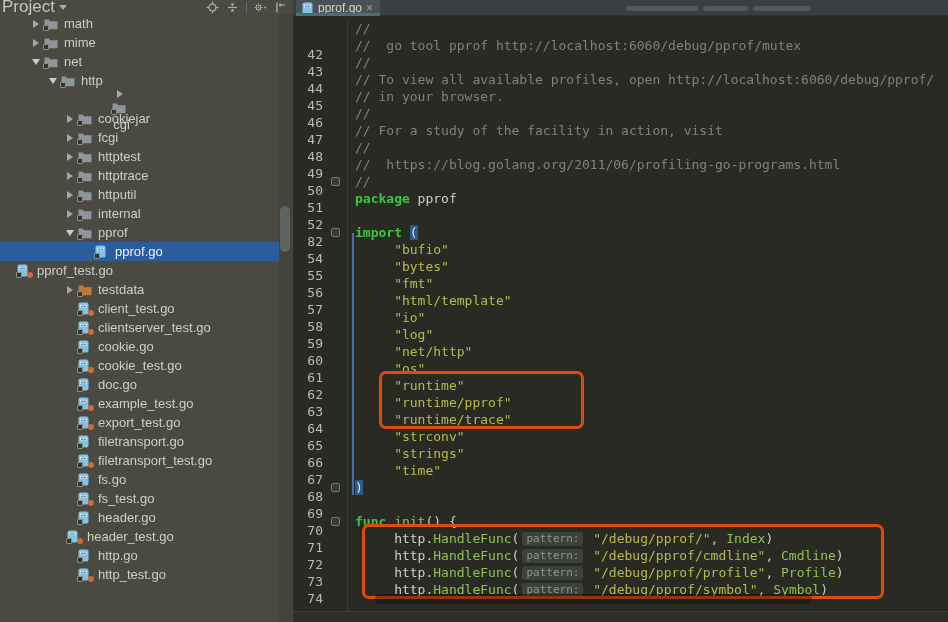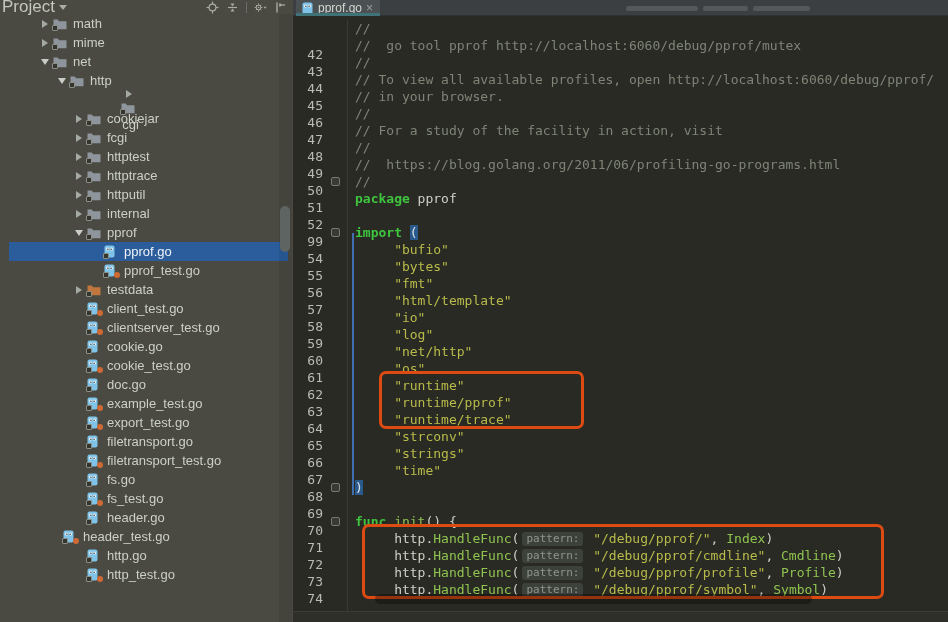--- a/index.html
+++ b/index.html
@@ -14,21 +14,21 @@
   
   #project-panel{position:absolute;left:0;top:0;width:293px;height:622px;background:var(--panel-bg);overflow:hidden;}
   .panel-header{position:relative;height:14px;display:flex;align-items:center;padding-left:2px;}
   .panel-title{font-size:17px;color:#c3c7bd;display:flex;align-items:center;gap:4px;cursor:pointer;}
   .panel-title .caret{display:inline-block;width:0;height:0;border-left:4px solid transparent;border-right:4px solid transparent;border-top:5px solid #a9ada3;margin-top:1px;}
   .panel-toolbar{position:absolute;right:6px;top:0;height:14px;display:flex;align-items:center;gap:7px;}
   .tb-icon{width:13px;height:13px;display:inline-flex;align-items:center;justify-content:center;cursor:pointer;}
   .tb-divider{width:1px;height:11px;background:#6a6e66;}
   .tb-icon svg{display:block;}
 
-  .tree{position:absolute;top:14px;left:9px;width:240px;}
+  .tree{position:absolute;top:14px;left:0;width:240px;}
   .tree-row{position:relative;height:19px;display:flex;align-items:center;font-size:13px;color:#ccd0c6;cursor:pointer;white-space:nowrap;}
   .tree-row.selected{background:var(--selection-blue);width:279px;color:#eef2f6;}
   .arrow-slot{width:17px;display:inline-flex;justify-content:center;align-items:center;flex:none;}
   .tri-right{width:0;height:0;border-top:4px solid transparent;border-bottom:4px solid transparent;border-left:6px solid #a4a9a1;}
   .tri-down{width:0;height:0;border-left:4px solid transparent;border-right:4px solid transparent;border-top:6px solid #c8cdc5;}
   .icon-slot{width:17px;display:inline-flex;align-items:center;flex:none;position:relative;height:19px;}
   .tree-label{margin-left:3px;}
   .badge-lock{position:absolute;left:-1px;bottom:2px;width:6px;height:6px;background:#35352f;border:1px solid #8b8f86;border-radius:1px;}
   .badge-test{position:absolute;right:1px;bottom:2px;width:6px;height:6px;background:#cf6a35;border-radius:50%;}
   #tree-scrollbar{position:absolute;left:280px;top:206px;width:10px;height:46px;background:#5e6462;border-radius:5px;cursor:pointer;}
@@ -276,21 +276,21 @@
               <rect x="0.5" y="0.5" width="10" height="12" rx="2" fill="#7fc4e8"></rect>
               <circle cx="3.6" cy="4" r="1.6" fill="#f2f6f8"></circle>
               <circle cx="7.4" cy="4" r="1.6" fill="#f2f6f8"></circle>
               <circle cx="3.9" cy="4.2" r="0.8" fill="#2e3a40"></circle>
               <circle cx="7.1" cy="4.2" r="0.8" fill="#2e3a40"></circle>
             </svg>
             <span class="badge-lock"></span>
           </span>
           <span class="tree-label">pprof.go</span>
         </div>
-        <div class="tree-row" style="padding-left: 78px;">
+        <div class="tree-row" style="">
           <span class="arrow-slot"></span>
           <span class="icon-slot">
             <svg class="ic" width="11" height="13" viewBox="0 0 11 13">
               <rect x="0.5" y="0.5" width="10" height="12" rx="2" fill="#7fc4e8"></rect>
               <circle cx="3.6" cy="4" r="1.6" fill="#f2f6f8"></circle>
               <circle cx="7.4" cy="4" r="1.6" fill="#f2f6f8"></circle>
               <circle cx="3.9" cy="4.2" r="0.8" fill="#2e3a40"></circle>
               <circle cx="7.1" cy="4.2" r="0.8" fill="#2e3a40"></circle>
             </svg>
             <span class="badge-lock"></span>
@@ -478,21 +478,21 @@
               <rect x="0.5" y="0.5" width="10" height="12" rx="2" fill="#7fc4e8"></rect>
               <circle cx="3.6" cy="4" r="1.6" fill="#f2f6f8"></circle>
               <circle cx="7.4" cy="4" r="1.6" fill="#f2f6f8"></circle>
               <circle cx="3.9" cy="4.2" r="0.8" fill="#2e3a40"></circle>
               <circle cx="7.1" cy="4.2" r="0.8" fill="#2e3a40"></circle>
             </svg>
             <span class="badge-lock"></span>
           </span>
           <span class="tree-label">header.go</span>
         </div>
-        <div class="tree-row" style="padding-left: 37px; text-align: right;">
+        <div class="tree-row" style="padding-left: 50px; text-align: right;">
           <span class="arrow-slot"></span>
           <span class="icon-slot">
             <svg class="ic" width="11" height="13" viewBox="0 0 11 13">
               <rect x="0.5" y="0.5" width="10" height="12" rx="2" fill="#7fc4e8"></rect>
               <circle cx="3.6" cy="4" r="1.6" fill="#f2f6f8"></circle>
               <circle cx="7.4" cy="4" r="1.6" fill="#f2f6f8"></circle>
               <circle cx="3.9" cy="4.2" r="0.8" fill="#2e3a40"></circle>
               <circle cx="7.1" cy="4.2" r="0.8" fill="#2e3a40"></circle>
             </svg>
             <span class="badge-lock"></span>
@@ -558,21 +558,21 @@
         <div class="code-row"><span class="gutter"><span class="num">43</span></span><span class="line-text"><span class="tok-cm">//  go tool pprof http://localhost:6060/debug/pprof/mutex</span></span></div>
         <div class="code-row"><span class="gutter"><span class="num">44</span></span><span class="line-text"><span class="tok-cm">//</span></span></div>
         <div class="code-row"><span class="gutter"><span class="num">45</span></span><span class="line-text"><span class="tok-cm">// To view all available profiles, open http://localhost:6060/debug/pprof/</span></span></div>
         <div class="code-row"><span class="gutter"><span class="num">46</span></span><span class="line-text"><span class="tok-cm">// in your browser.</span></span></div>
         <div class="code-row"><span class="gutter"><span class="num">47</span></span><span class="line-text"><span class="tok-cm">//</span></span></div>
         <div class="code-row"><span class="gutter"><span class="num">48</span></span><span class="line-text"><span class="tok-cm">// For a study of the facility in action, visit</span></span></div>
         <div class="code-row"><span class="gutter"><span class="num">49</span></span><span class="line-text"><span class="tok-cm">//</span></span></div>
         <div class="code-row"><span class="gutter"><span class="num">50</span></span><span class="line-text"><span class="tok-cm">//  https://blog.golang.org/2011/06/profiling-go-programs.html</span></span></div>
         <div class="code-row"><span class="gutter"><span class="num">51</span><span class="fold-marker"></span></span><span class="line-text"><span class="tok-cm">//</span></span></div>
         <div class="code-row"><span class="gutter"><span class="num">52</span></span><span class="line-text"><span class="tok-kw">package</span><span class="tok-pl"> pprof</span></span></div>
-        <div class="code-row"><span class="gutter"><span class="num">99</span></span><span class="line-text"></span></div>
+        <div class="code-row"><span class="gutter"><span class="num">82</span></span><span class="line-text"></span></div>
         <div class="code-row"><span class="gutter"><span class="num">54</span><span class="fold-marker"></span></span><span class="line-text"><span class="tok-kw">import</span><span class="tok-pl"> </span><span class="tok-brc">(</span></span></div>
         <div class="code-row"><span class="gutter"><span class="num">55</span></span><span class="line-text"><span class="tok-pl">     </span><span class="tok-str">"bufio"</span></span></div>
         <div class="code-row"><span class="gutter"><span class="num">56</span></span><span class="line-text"><span class="tok-pl">     </span><span class="tok-str">"bytes"</span></span></div>
         <div class="code-row"><span class="gutter"><span class="num">57</span></span><span class="line-text"><span class="tok-pl">     </span><span class="tok-str">"fmt"</span></span></div>
         <div class="code-row"><span class="gutter"><span class="num">58</span></span><span class="line-text"><span class="tok-pl">     </span><span class="tok-str">"html/template"</span></span></div>
         <div class="code-row"><span class="gutter"><span class="num">59</span></span><span class="line-text"><span class="tok-pl">     </span><span class="tok-str">"io"</span></span></div>
         <div class="code-row"><span class="gutter"><span class="num">60</span></span><span class="line-text"><span class="tok-pl">     </span><span class="tok-str">"log"</span></span></div>
         <div class="code-row"><span class="gutter"><span class="num">61</span></span><span class="line-text"><span class="tok-pl">     </span><span class="tok-str">"net/http"</span></span></div>
         <div class="code-row"><span class="gutter"><span class="num">62</span></span><span class="line-text"><span class="tok-pl">     </span><span class="tok-str">"os"</span></span></div>
         <div class="code-row"><span class="gutter"><span class="num">63</span></span><span class="line-text"><span class="tok-pl">     </span><span class="tok-str">"runtime"</span></span></div>

